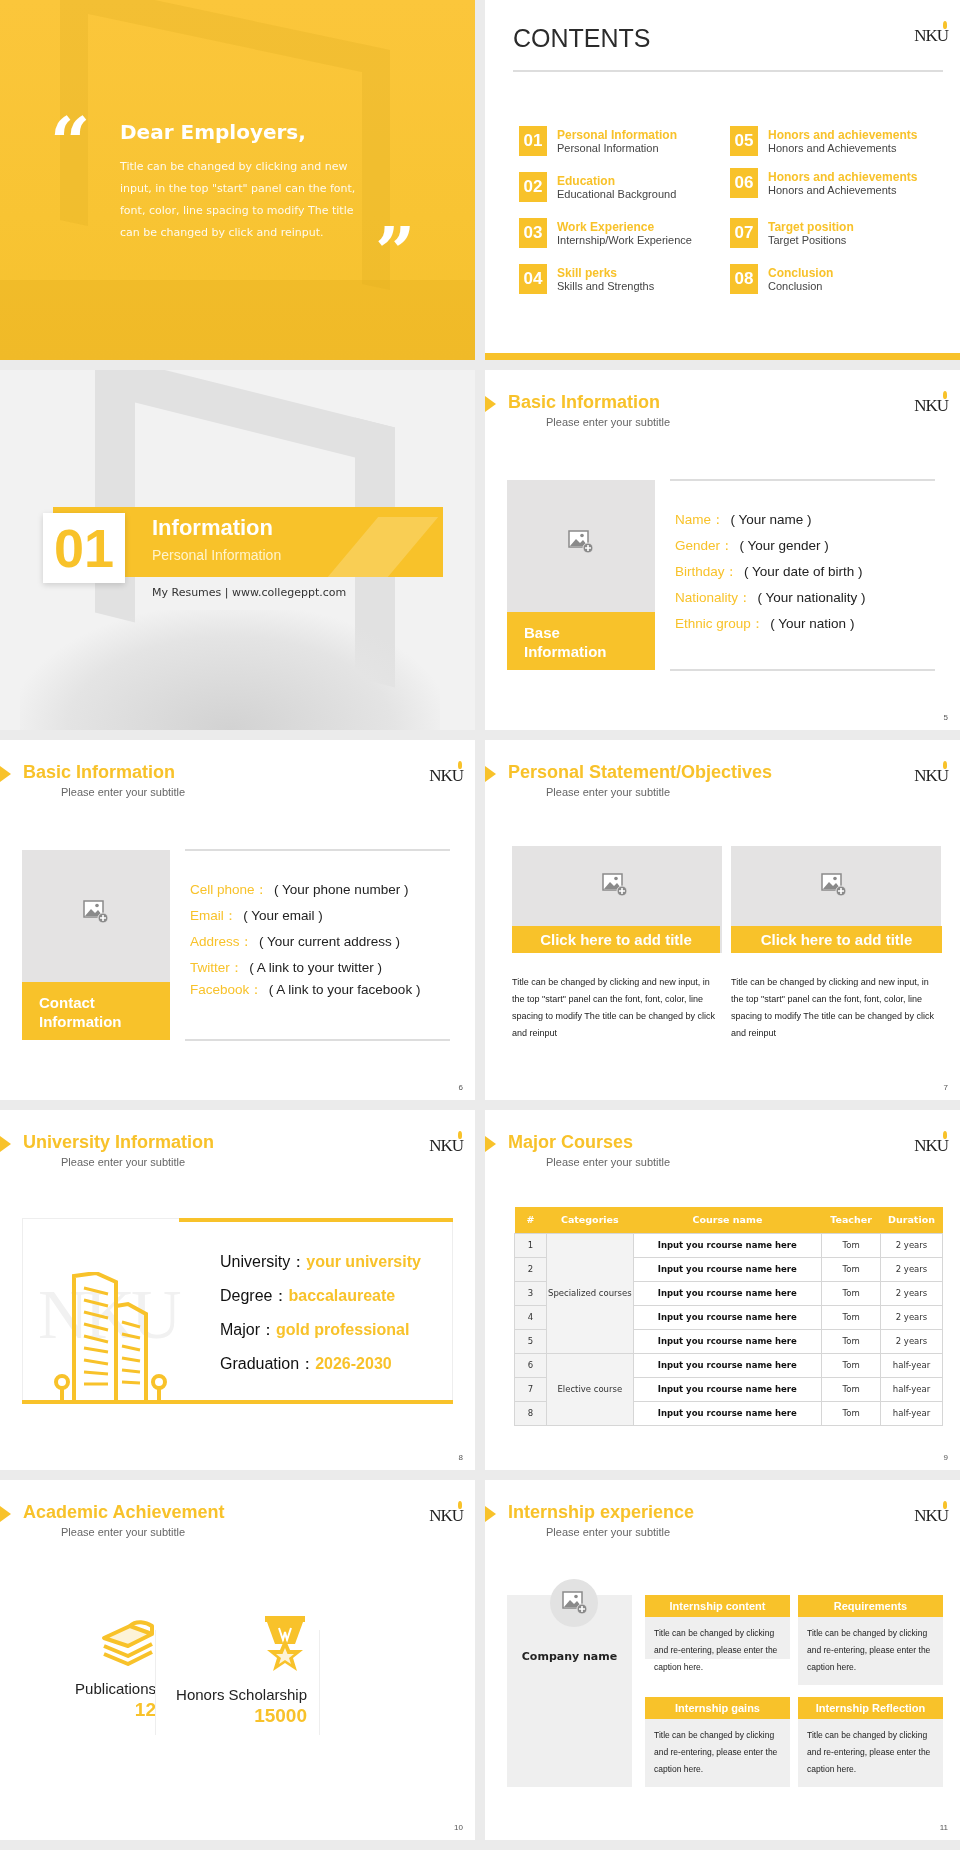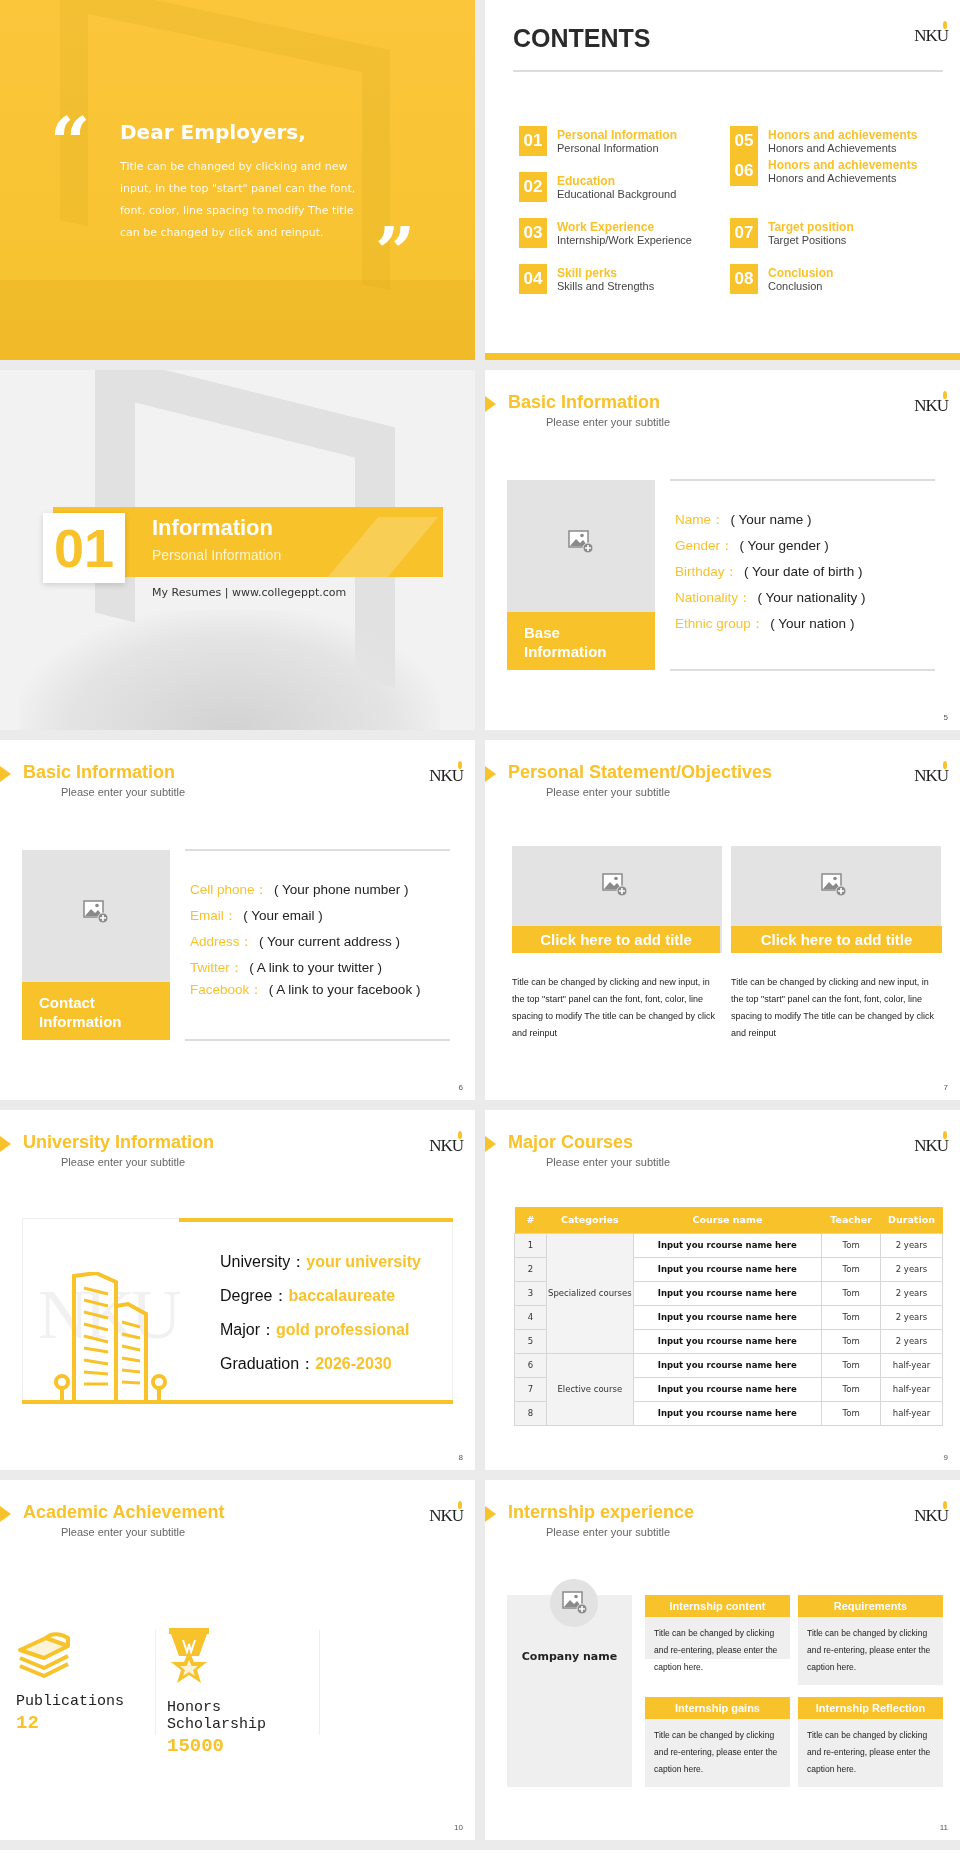--- a/index.html
+++ b/index.html
@@ -18,21 +18,21 @@
   
   .s1 { background: linear-gradient(180deg,#fbc63b 0%,#f8c433 60%,#f6c12e 100%); }
   .s1 .bldg { position: absolute; left: 60px; top: 15px; width: 330px; height: 240px; border: 28px solid rgba(220,170,30,0.25); border-bottom: none; transform: skewY(12deg); }
   .s1 .ground { position: absolute; left: 0; bottom: 0; width: 100%; height: 80px; background: rgba(230,175,30,0.35); }
   .s1 .q-open { position: absolute; left: 50px; top: 108px; font-family: "DejaVu Serif", serif; font-size: 70px; color: #fff; font-weight: bold; line-height: 1; }
   .s1 .q-close { position: absolute; left: 375px; top: 218px; font-family: "DejaVu Serif", serif; font-size: 70px; color: #fff; font-weight: bold; line-height: 1; }
   .s1 .title { position: absolute; left: 120px; top: 120px; font-size: 20px; color: #fff; font-weight: bold; font-family: "DejaVu Sans", sans-serif; }
   .s1 .body { position: absolute; left: 120px; top: 156px; width: 250px; font-size: 11px; line-height: 22px; color: rgba(255,255,255,0.92); font-family: "DejaVu Sans", sans-serif; }
 
   
-  .s2 .title { position: absolute; left: 28px; top: 24px; font-size: 25px; font-weight: bold; color: #2b2b2b; }
+  .s2 .title { position: absolute; left: 28px; top: 24px; font-size: 25px; font-weight: normal; color: #2b2b2b; }
   .s2 .rule { position: absolute; left: 28px; top: 70px; width: 430px; height: 2px; background: #ddd; }
   .s2 .bar { position: absolute; left: 0; bottom: 0; width: 100%; height: 7px; background: #f8c22a; }
   .toc-item { position: absolute; display: flex; align-items: center; }
   .toc-num { width: 28px; height: 30px; background: #f8c22a; color: #fff; font-size: 17px; font-weight: bold; display: flex; align-items: center; justify-content: center; }
   .toc-text { margin-left: 10px; }
   .toc-h { font-size: 12px; font-weight: bold; color: #f8c22a; line-height: 14px; }
   .toc-s { font-size: 11px; color: #444; line-height: 13px; }
 
   
   .s3 { background: #f2f2f2; }
@@ -67,21 +67,21 @@
   .watermark { position: absolute; left: 38px; top: 165px; font-family: "Liberation Serif", serif; font-size: 70px; color: #f1f1f1; letter-spacing: -4px; }
 
   
   .tbl { position: absolute; left: 29px; top: 97px; width: 429px; border-collapse: collapse; font-family: "DejaVu Sans", sans-serif; }
   .tbl th { background: #f8c22a; color: #fff; font-size: 9.5px; font-weight: bold; height: 26px; }
   .tbl td { font-size: 8.5px; height: 24px; border: 1px solid #d6d6d6; text-align: center; color: #333; }
   .tbl td.num, .tbl td.cat { background: #f3f3f3; }
   .tbl td.cn { text-align: left; padding-left: 24px; font-weight: bold; color: #111; }
 
   
-  .ach { position: absolute; top: 148px; width: 140px; text-align: left; font-family: Liberation Mono, monospace; }
+  .ach { position: absolute; top: 136px; width: 140px; text-align: right; }
   .ach .lbl { font-size: 15px; color: #222; margin-top: 10px; }
   .ach .val { font-size: 19px; color: #f8c22a; font-weight: bold; margin-top: 2px; }
   .ach-div { position: absolute; top: 150px; width: 1px; height: 105px; background: #eee; }
 
   
   .co-card { position: absolute; left: 22px; top: 115px; width: 125px; height: 192px; background: #efefef; }
   .co-circle { position: absolute; left: 65px; top: 99px; width: 48px; height: 48px; border-radius: 50%; background: #e2e2e2; }
   .co-name { position: absolute; left: 22px; top: 170px; width: 125px; text-align: center; font-size: 11px; font-weight: bold; color: #222; font-family: "DejaVu Sans", sans-serif; }
   .co-body { position: absolute; left: 40px; top: 198px; width: 100px; font-size: 8.5px; line-height: 17px; color: #222; }
   .ib { position: absolute; width: 145px; height: 90px; background: #efefef; }
@@ -145,21 +145,21 @@
         <div class="toc-s">Skills and Strengths</div>
       </div>
   </div>
   <div class="toc-item" style="left:245px;top:126px">
     <div class="toc-num">05</div>
     <div class="toc-text">
         <div class="toc-h">Honors and achievements</div>
         <div class="toc-s">Honors and Achievements</div>
       </div>
   </div>
-  <div class="toc-item" style="left:245px;top:156px">
+  <div class="toc-item" style="left:245px;top:168px">
     <div class="toc-num">06</div>
     <div class="toc-text">
         <div class="toc-h">Honors and achievements</div>
         <div class="toc-s">Honors and Achievements</div>
       </div>
   </div>
   <div class="toc-item" style="left:245px;top:218px">
     <div class="toc-num">07</div>
     <div class="toc-text">
         <div class="toc-h">Target position</div>

